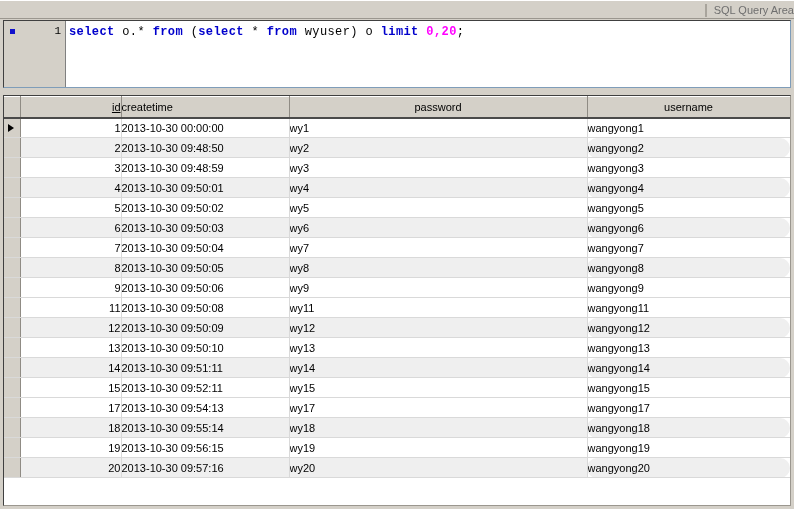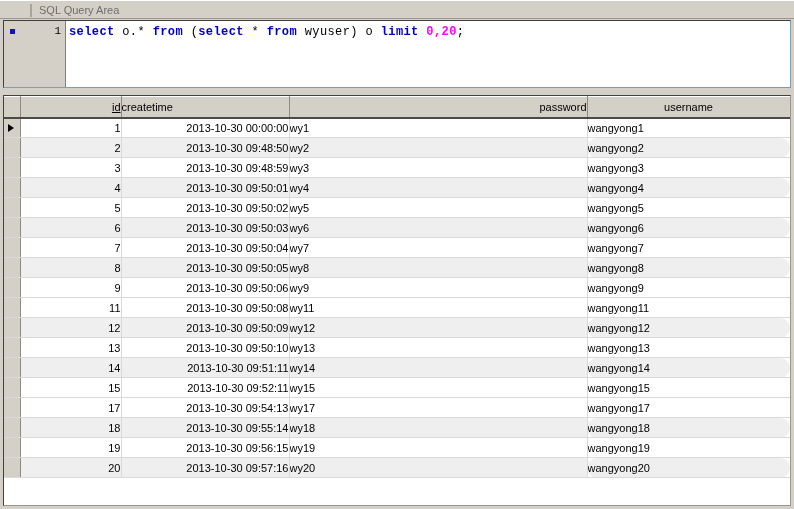--- a/index.html
+++ b/index.html
@@ -29,20 +29,21 @@
     position: absolute;
     left: 0;
     top: 0;
     width: 794px;
     height: 19px;
     background: #d4d0c8;
     border-top: 1px solid #ffffff;
     box-sizing: border-box;
     display: flex;
     align-items: center;
+    justify-content: flex-end;
   }
   .tab {
     display: flex;
     align-items: center;
     height: 18px;
     padding-left: 6px;
     margin-left: 24px;
   }
   .tab-sep {
     width: 2px;
@@ -156,38 +157,38 @@
     border-right: 1px solid #8f8b84;
     border-bottom: 2px solid #4a4a4a;
     border-top: 1px solid #ffffff;
     box-sizing: border-box;
     font-weight: normal;
     color: #000000;
   }
   th.col-marker { width: 16px; border-right: 1px solid #8f8b84; }
   th.col-id      { width: 101px; text-align: right;  padding-right: 6px; text-decoration: underline; }
   th.col-create  { width: 168px; text-align: left;   padding-left: 6px; }
-  th.col-pass    { width: 298px; text-align: right;   padding-left: 6px; }
+  th.col-pass    { width: 298px; text-align: center;   padding-left: 6px; }
   th.col-user    { width: 203px; text-align: center;   padding-left: 6px; }
 
   table.grid tbody tr { height: 20px; }
   table.grid tbody td {
     height: 20px;
     border-bottom: 1px solid #d9d9d9;
     box-sizing: border-box;
     color: #000000;
   }
   td.c-marker {
     background: #d4d0c8;
     border-right: 1px solid #8f8b84;
     border-bottom: 1px solid #d4d0c8;
     position: relative;
   }
   td.c-id      { text-align: right;  padding-right: 7px; border-right: 1px solid #d9d9d9; }
-  td.c-create  { text-align: right;   padding-left: 7px;  border-right: 1px solid #d9d9d9; }
+  td.c-create  { text-align: left;   padding-left: 7px;  border-right: 1px solid #d9d9d9; }
   td.c-pass    { text-align: left;   padding-left: 7px;  border-right: 1px solid #d9d9d9; }
   td.c-user    { text-align: left;   padding-left: 7px; border-radius: 10px; }
 
   tr.odd td.c-id, tr.odd td.c-create, tr.odd td.c-pass, tr.odd td.c-user { background: #ffffff; }
   tr.even td.c-id, tr.even td.c-create, tr.even td.c-pass, tr.even td.c-user { background: #efefef; }
 
   .row-arrow {
     position: absolute;
     left: 4px;
     top: 5px;

